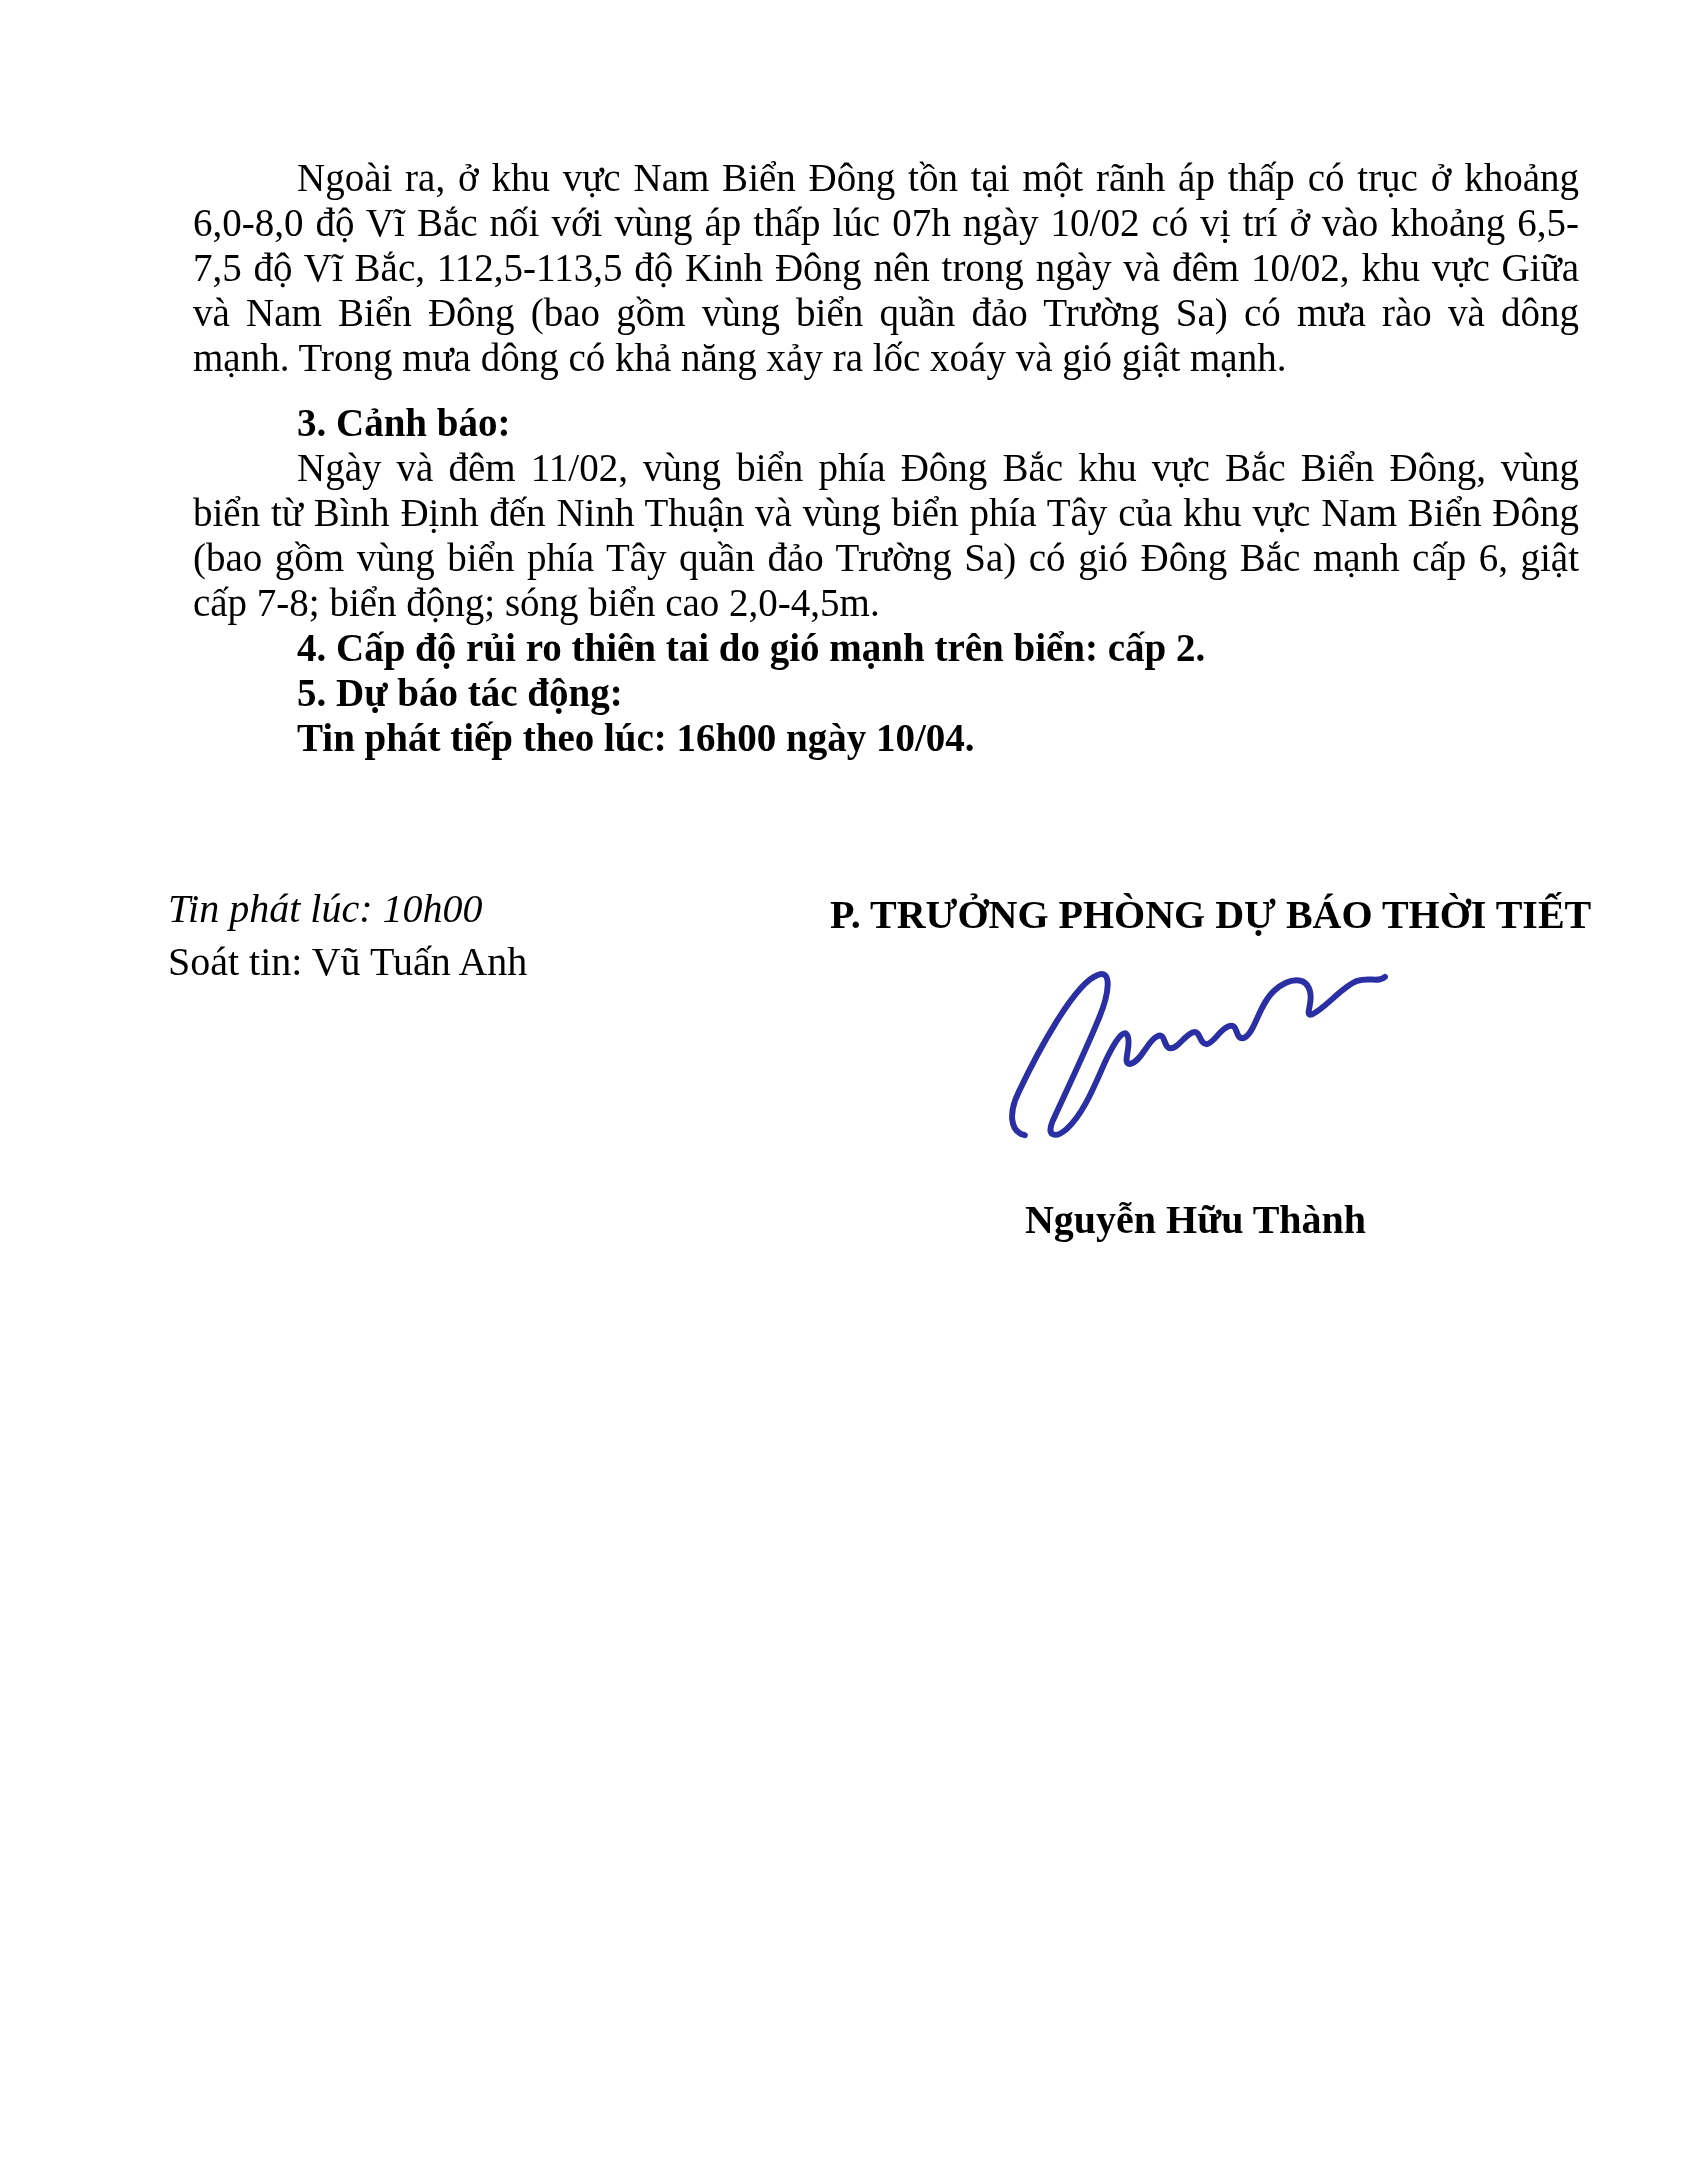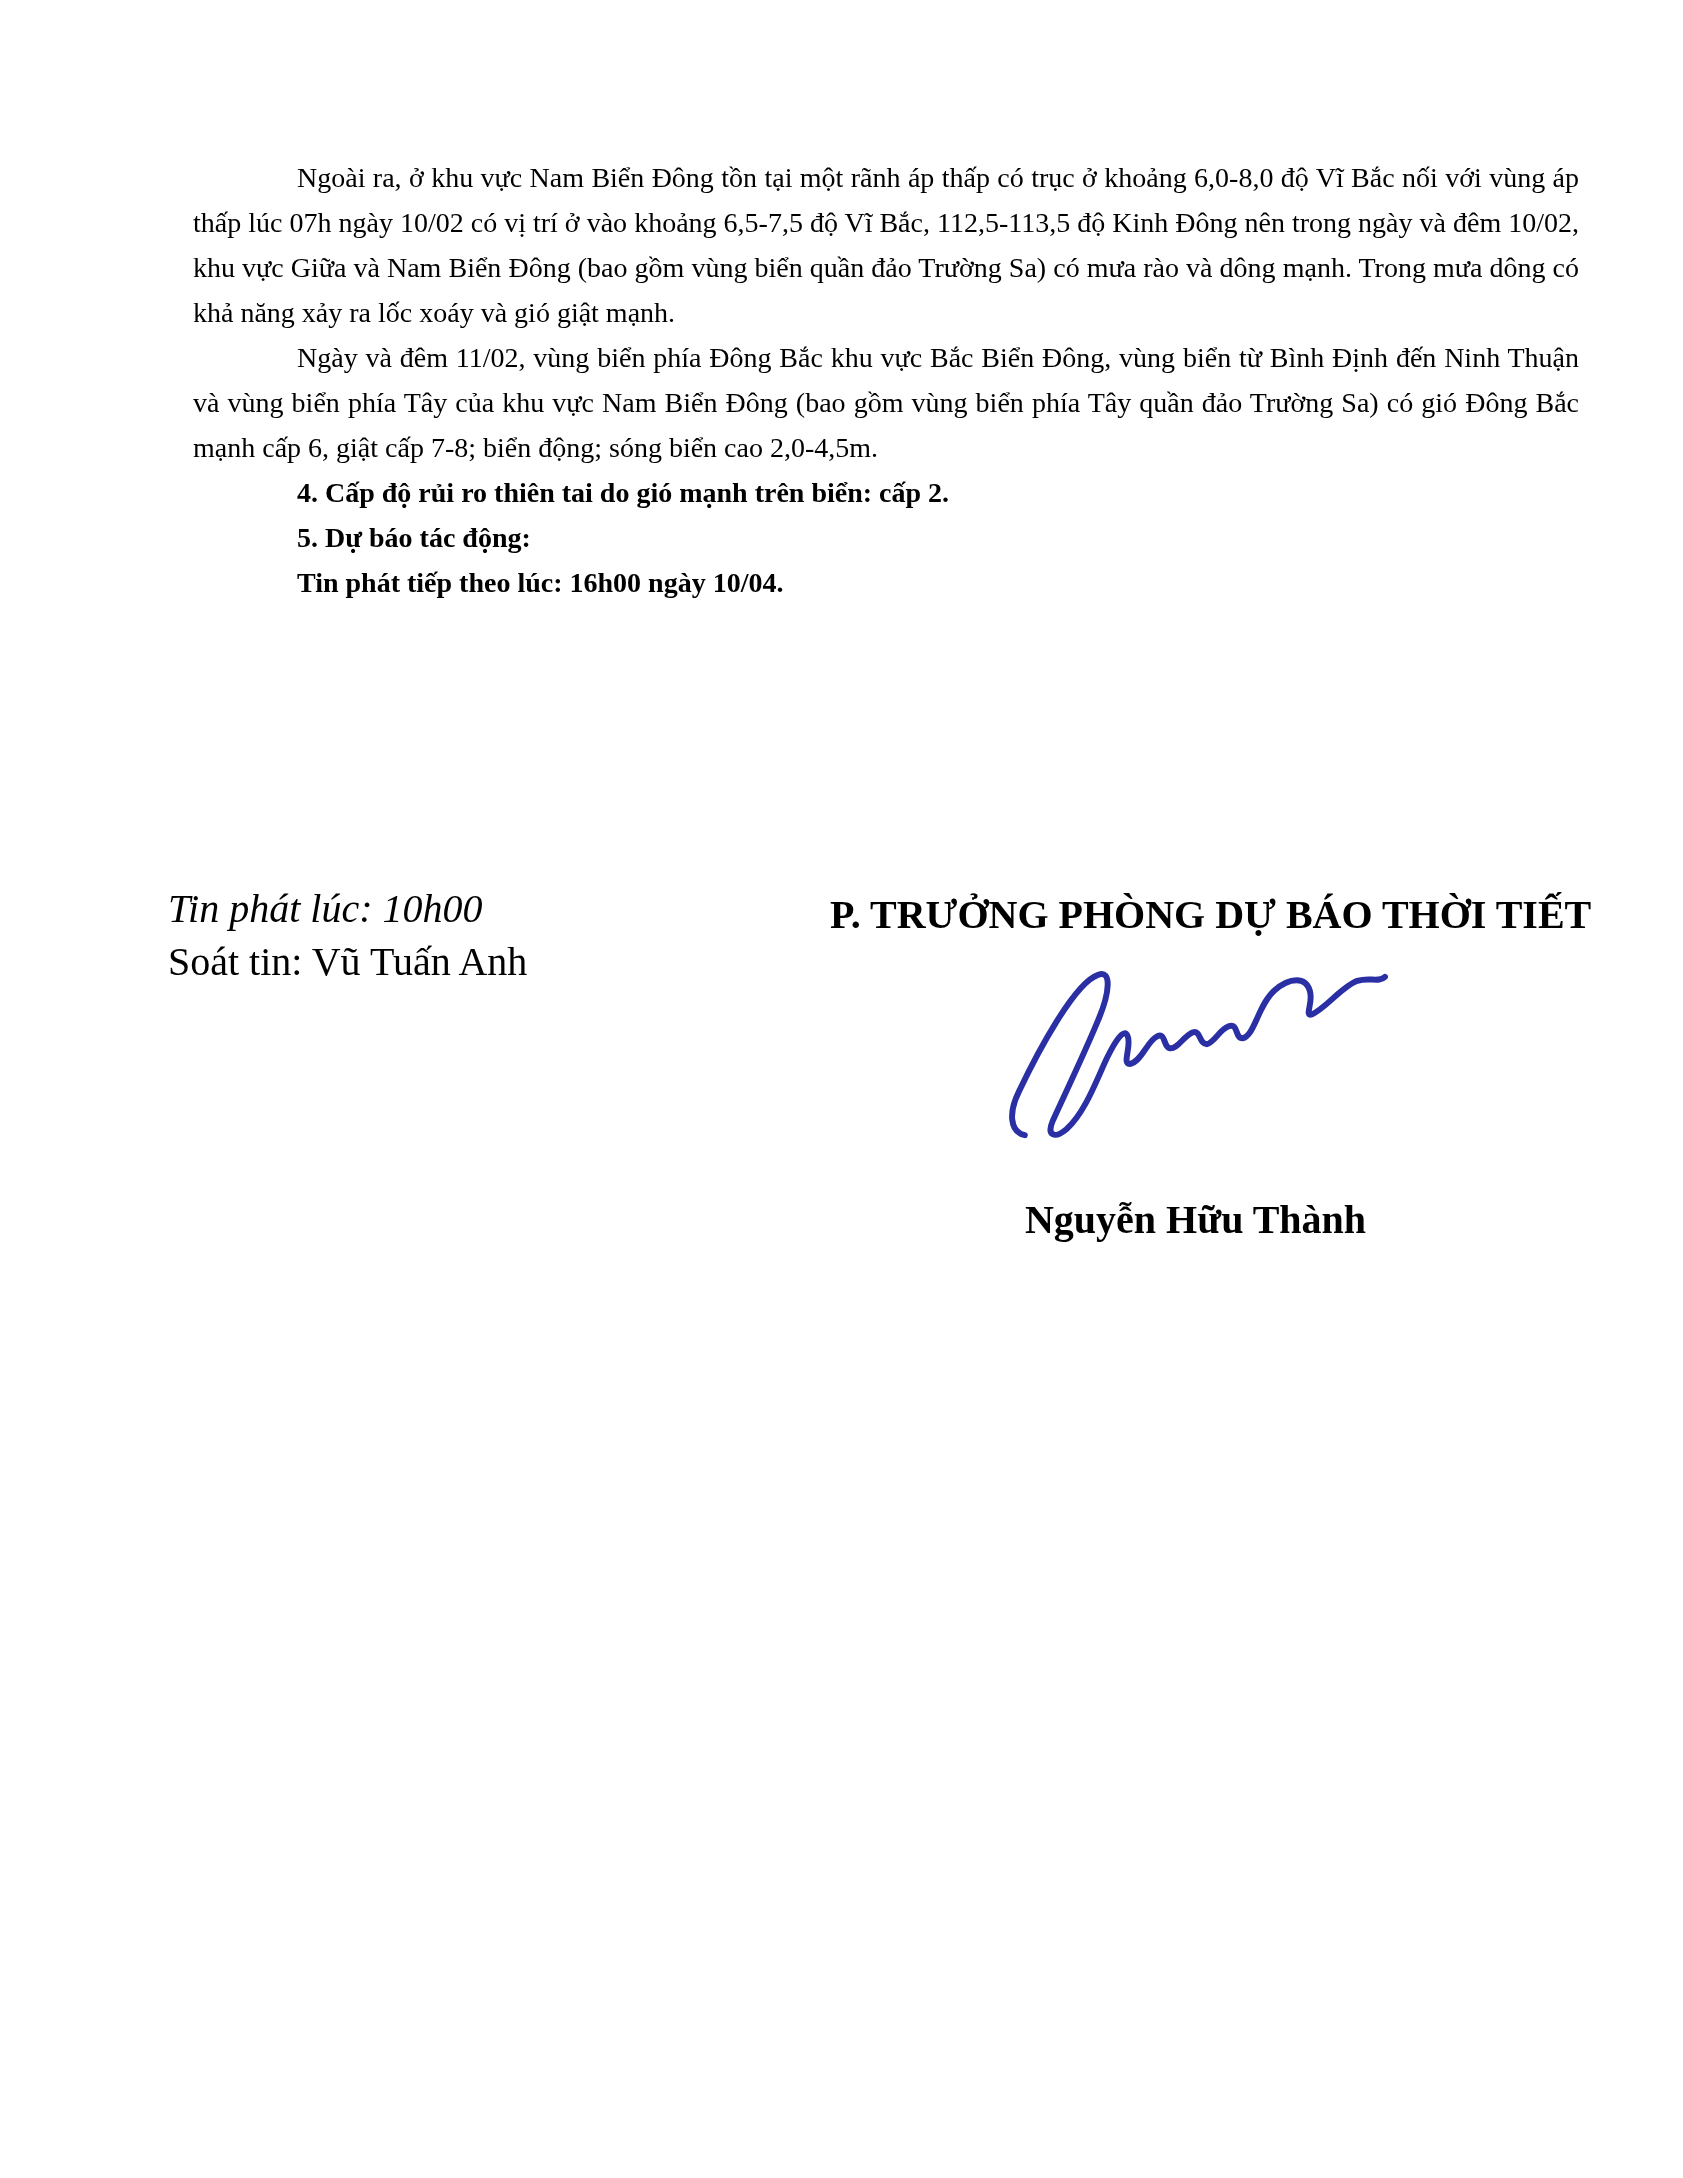--- a/index.html
+++ b/index.html
@@ -14,21 +14,21 @@
     background: #ffffff;
     color: #000000;
     font-family: "Liberation Serif", "DejaVu Serif", serif;
     overflow: hidden;
   }
   .content {
     position: absolute;
     left: 193px;
     top: 155px;
     width: 1386px;
-    font-size: 28px;
+    font-size: 39px;
     line-height: 45px;
     text-align: justify;
   }
   .para { margin: 0; }
   .indent { text-indent: 104px; }
   .heading {
     font-weight: bold;
     text-indent: 104px;
     text-align: left;
   }
@@ -67,20 +67,21 @@
   }
 </style>
 </head>
 <body>
 
 <div class="page">
 
   <div class="content">
     <p class="para indent">Ngoài ra, ở khu vực Nam Biển Đông tồn tại một rãnh áp thấp có trục ở khoảng 6,0-8,0 độ Vĩ Bắc nối với vùng áp thấp lúc 07h ngày 10/02 có vị trí ở vào khoảng 6,5-7,5 độ Vĩ Bắc, 112,5-113,5 độ Kinh Đông nên trong ngày và đêm 10/02, khu vực Giữa và Nam Biển Đông (bao gồm vùng biển quần đảo Trường Sa) có mưa rào và dông mạnh. Trong mưa dông có khả năng xảy ra lốc xoáy và gió giật mạnh.</p>
 
+    <p class="para heading space-before">3. Cảnh báo:</p>
 
     <p class="para indent">Ngày và đêm 11/02, vùng biển phía Đông Bắc khu vực Bắc Biển Đông, vùng biển từ Bình Định đến Ninh Thuận và vùng biển phía Tây của khu vực Nam Biển Đông (bao gồm vùng biển phía Tây quần đảo Trường Sa) có gió Đông Bắc mạnh cấp 6,  giật cấp 7-8; biển động; sóng biển cao 2,0-4,5m.</p>
 
     <p class="para heading">4. Cấp độ rủi ro thiên tai do gió mạnh trên biển: cấp 2.</p>
 
     <p class="para heading">5. Dự báo tác động:</p>
 
 
     <p class="para heading">Tin phát tiếp theo lúc: 16h00 ngày 10/04.</p>
   </div>

